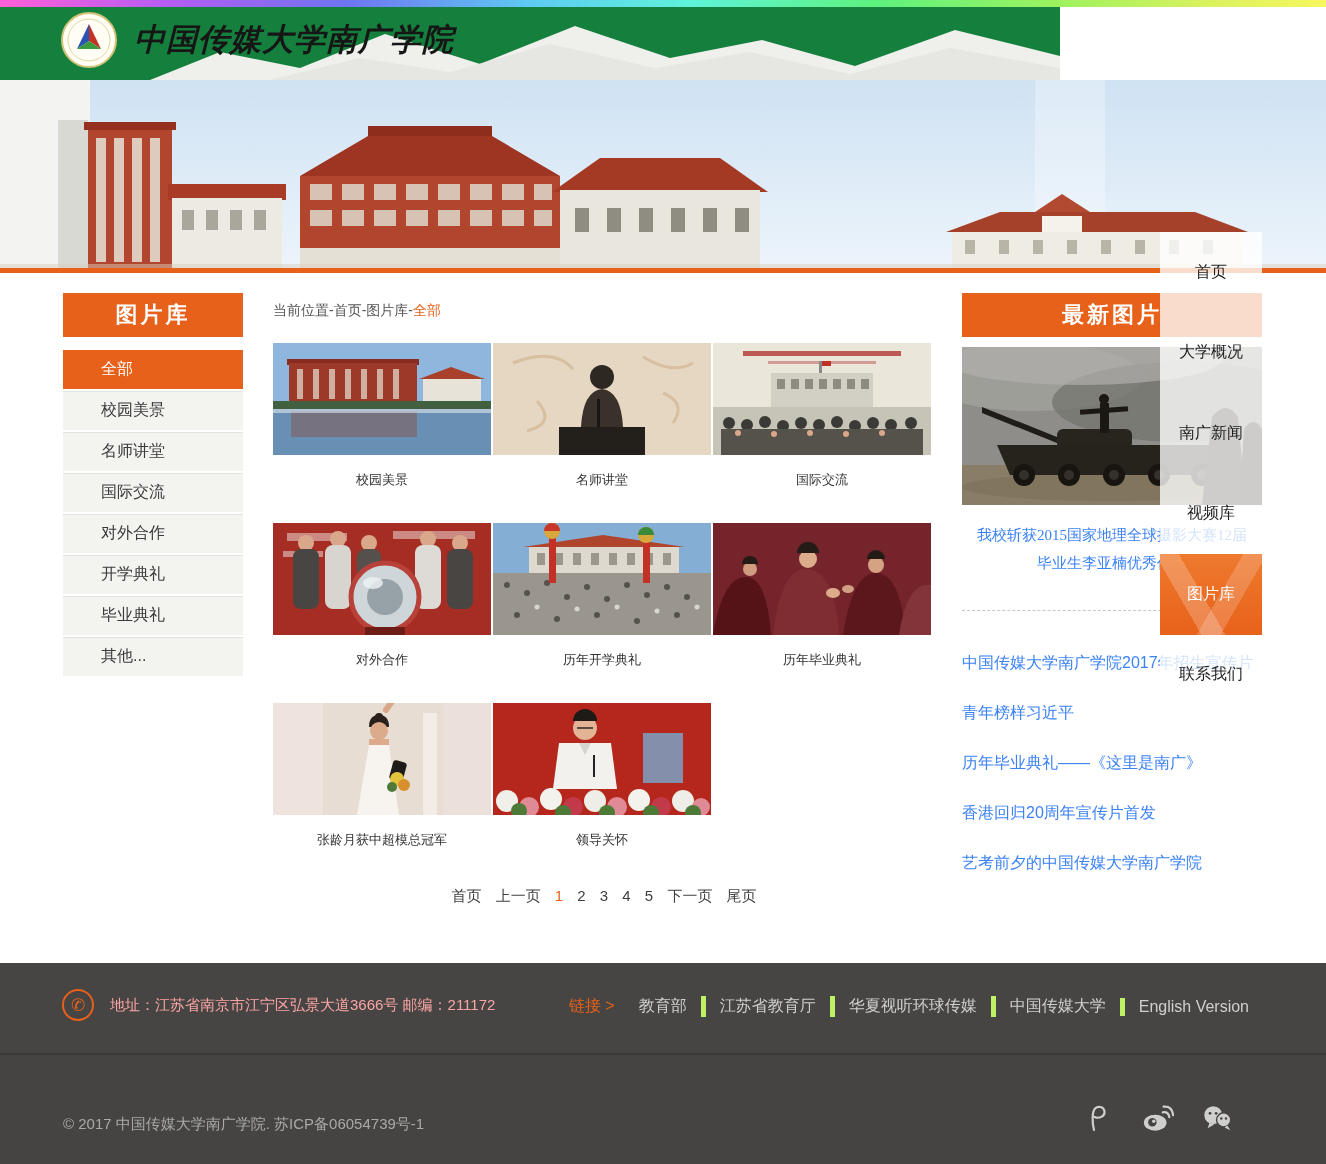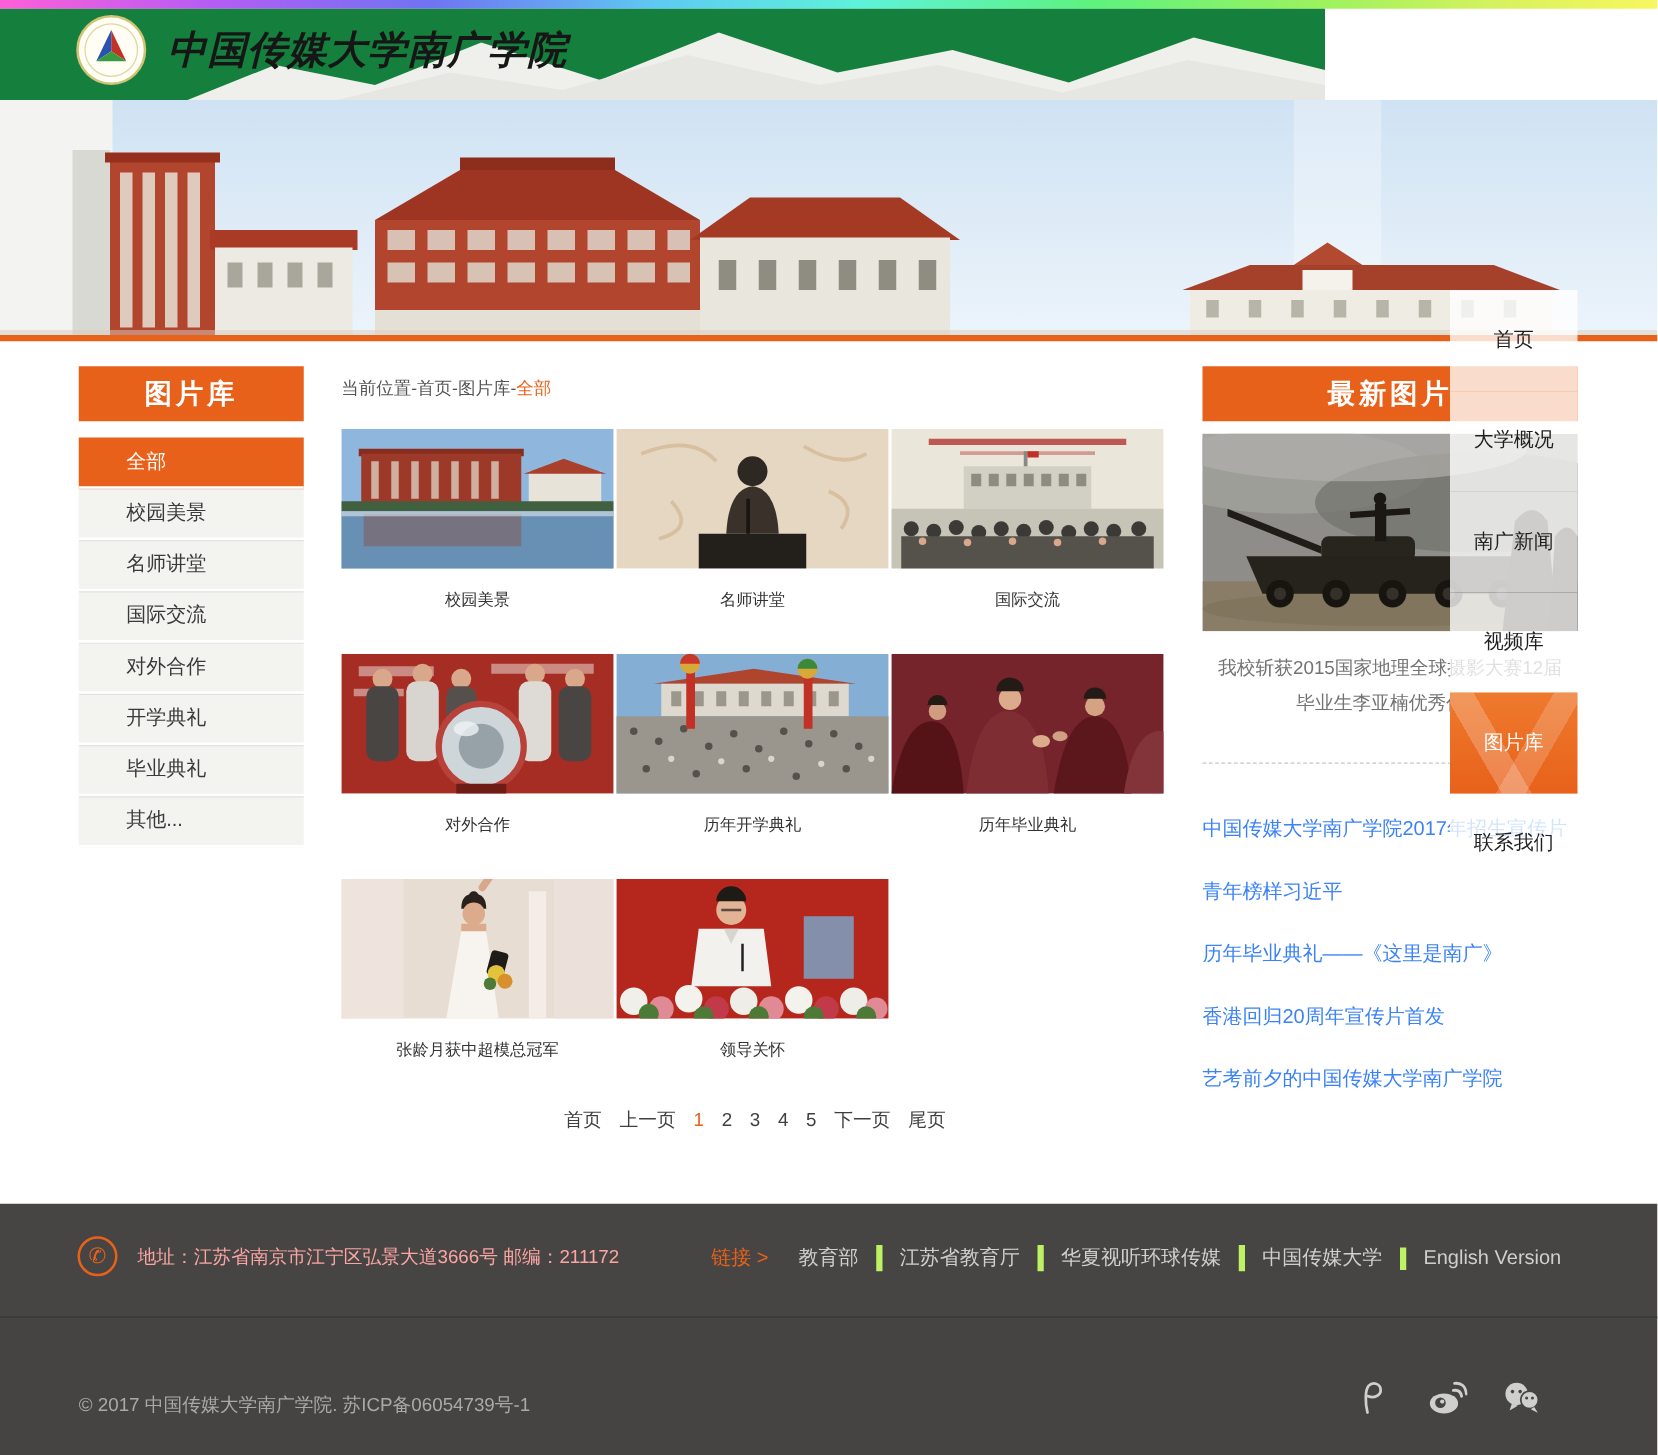--- a/index.html
+++ b/index.html
@@ -39,21 +39,21 @@
   .tile-caption{margin-top:16px;text-align:center;font-size:13px;color:#333;}
   
   .pagination{position:absolute;left:273px;top:887px;width:662px;text-align:center;
     font-size:15px;color:#3f3f3f;}
   .pagination span{margin:0 5px;cursor:pointer;}
   .pagination .current{color:#e8611a;}
   
   .side-right{position:absolute;left:962px;top:293px;width:300px;height:610px;}
   .feature{position:absolute;left:0;top:54px;width:300px;height:158px;cursor:pointer;}
   .feature-caption{position:absolute;left:0;top:228px;width:300px;text-align:center;
-    font-size:15px;color:#737373;line-height:28px;cursor:pointer;}
+    font-size:15px;color:#3b82f6;line-height:28px;cursor:pointer;font-family:Liberation Serif, serif;}
   .dashed{position:absolute;left:0;top:317px;width:300px;border-top:1px dashed #c6c6c3;}
   .latest-list{position:absolute;left:0;top:352px;width:300px;list-style:none;margin:0;padding:0;}
   .latest-list li{height:42px;padding-top:8px;font-size:16px;color:#3b82f6;cursor:pointer;}
   
   .nav-overlay{position:absolute;left:1160px;top:232px;width:102px;z-index:5;}
   .nav-item{height:80.5px;background:rgba(255,255,255,.78);display:flex;align-items:center;
     justify-content:center;font-size:16px;color:#1f1f1f;cursor:pointer;position:relative;}
   .nav-item.active{background:linear-gradient(180deg,#ee7a2e,#e8611a);color:#fff;overflow:hidden;}
   .nav-item.active::before{content:"";position:absolute;inset:0;pointer-events:none;background:
     linear-gradient(60deg,transparent 28%,rgba(255,255,255,.22) 28%,rgba(255,255,255,.22) 44%,transparent 44%),

